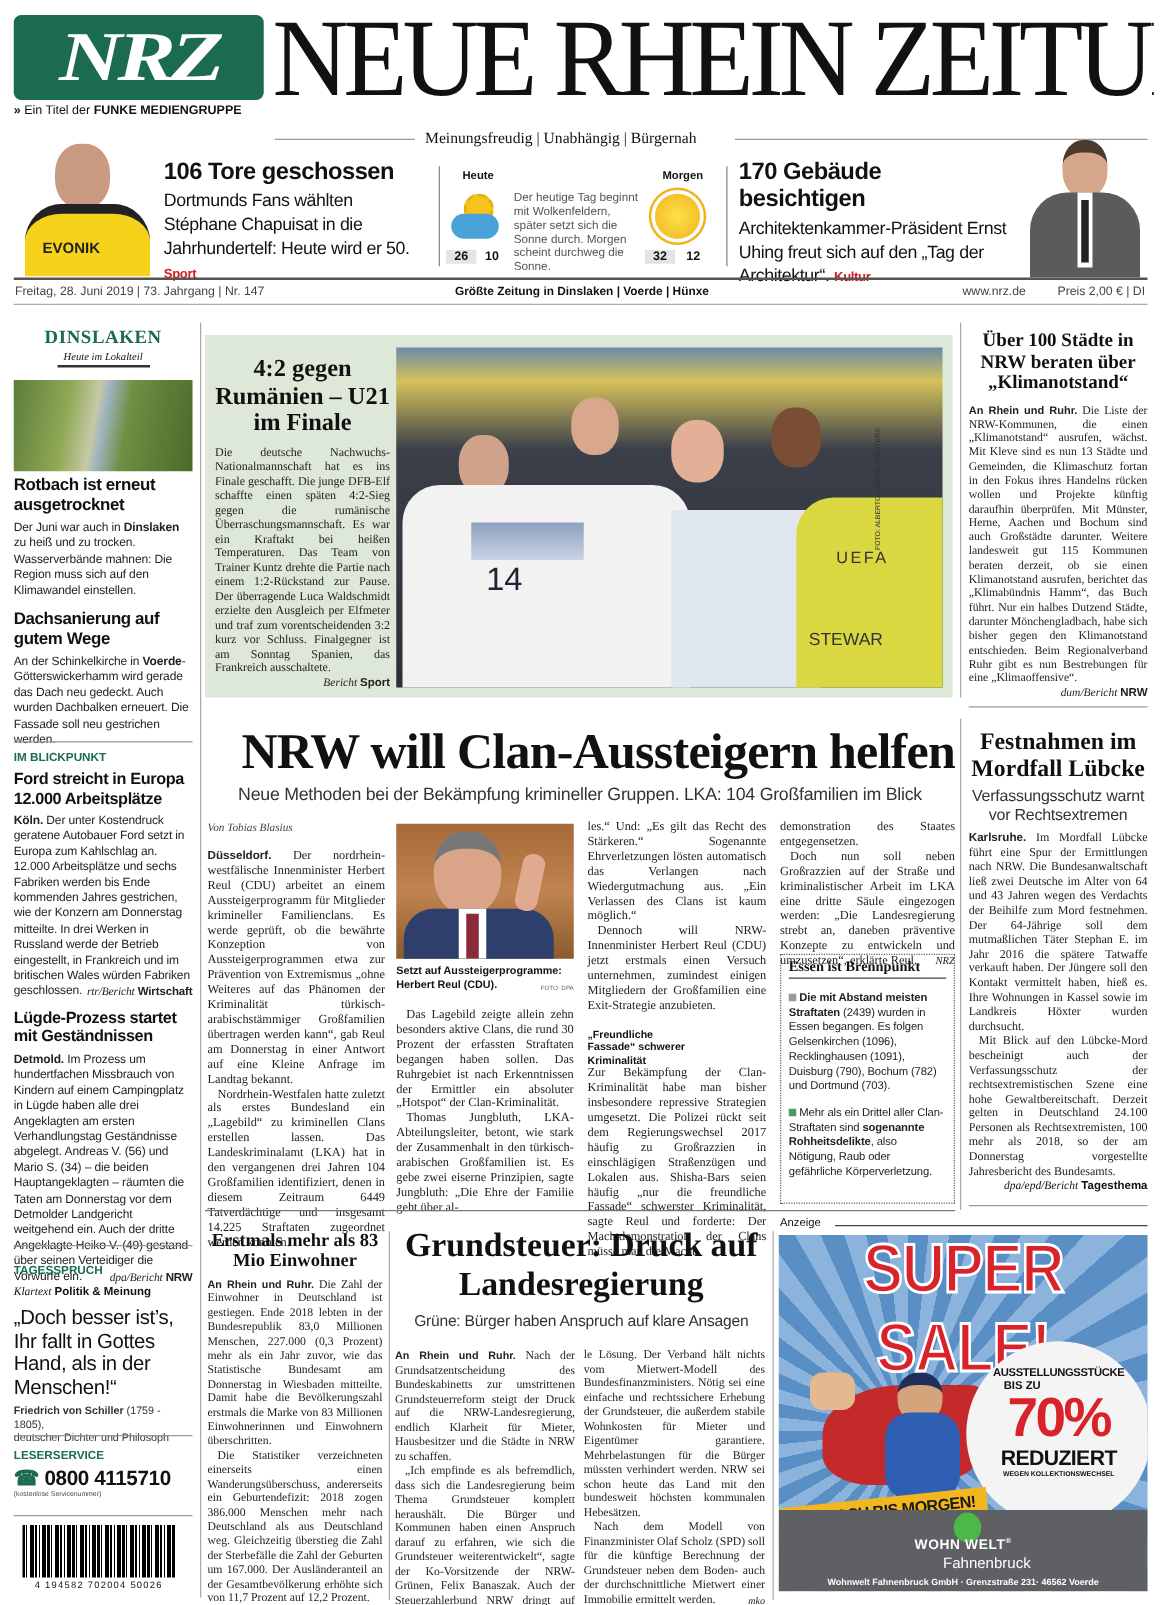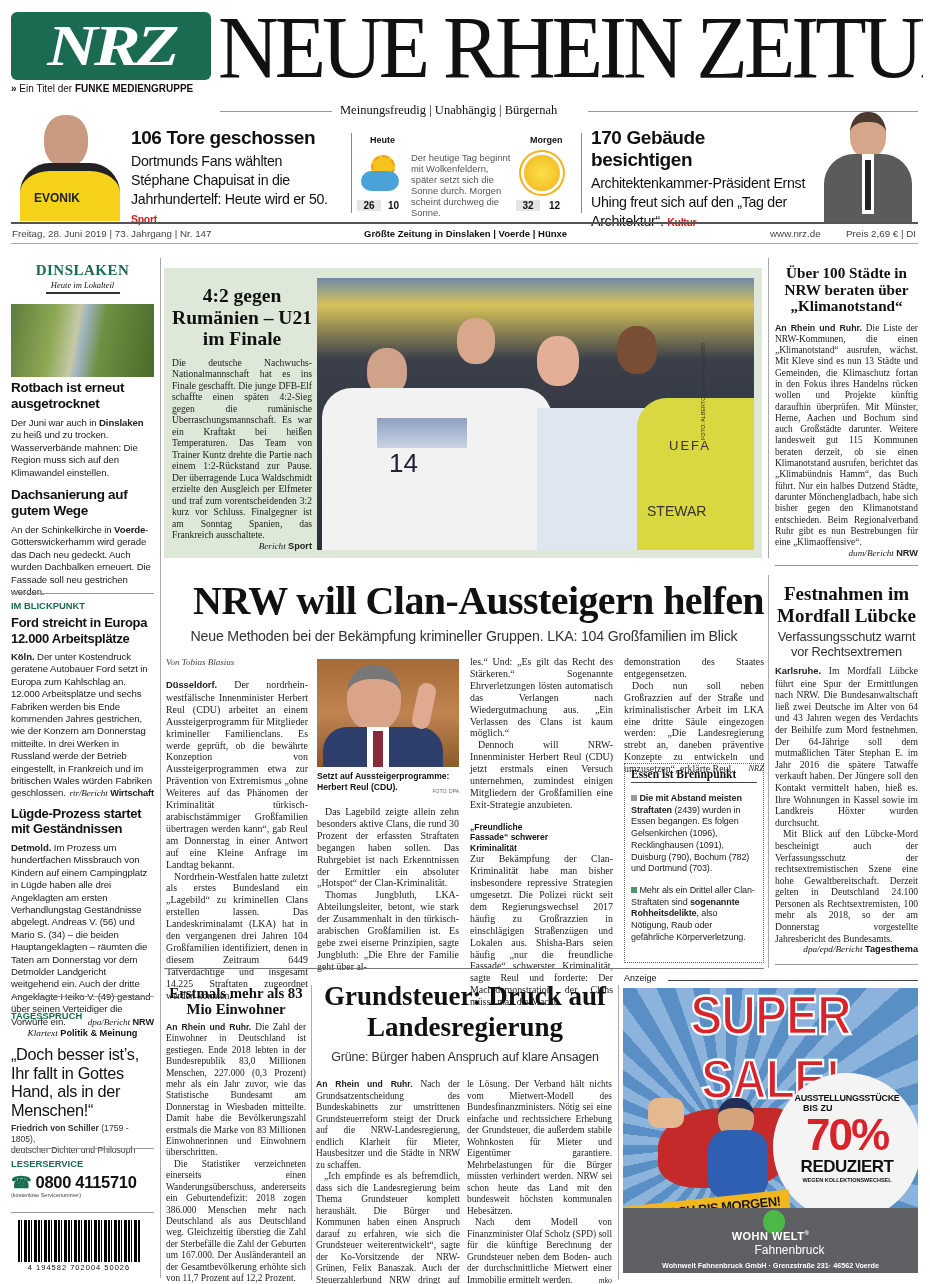--- a/index.html
+++ b/index.html
@@ -73,41 +73,41 @@
   <div style="position:absolute;left:32px;top:2px;width:36px;height:46px;border-radius:45%;background:#d5a68a;border-top:10px solid #4a3a30"></div>
   <div style="position:absolute;left:6px;top:44px;width:88px;height:70px;border-radius:30px 30px 0 0;background:#5b5b5b"></div>
   <div style="position:absolute;left:44px;top:44px;width:12px;height:60px;background:#fff"></div>
   <div style="position:absolute;left:47px;top:50px;width:6px;height:50px;background:#222"></div>
 </div>
 
 <div class="hline" style="left:11px;top:222px;width:907px;height:2px;background:#555"></div>
 <div class="abs" style="left:12px;top:228px;font-size:9.8px;color:#444;white-space:nowrap">Freitag, 28. Juni 2019 | 73. Jahrgang | Nr. 147</div>
 <div class="abs" style="left:364px;top:228px;font-size:9.5px;font-weight:bold;white-space:nowrap">Größte Zeitung in Dinslaken | Voerde | Hünxe</div>
 <div class="abs" style="left:770px;top:228px;font-size:9.8px;color:#444">www.nrz.de</div>
-<div class="abs" style="left:846px;top:228px;font-size:9.8px;color:#444;white-space:nowrap">Preis 2,69 € | DI</div>
+<div class="abs" style="left:846px;top:228px;font-size:9.8px;color:#444;white-space:nowrap">Preis 2,00 € | DI</div>
 <div class="hline" style="left:11px;top:243px;width:907px;background:#aaa"></div>
 
 <div class="abs" style="left:11px;top:262px;width:143px">
   <div class="serif green" style="text-align:center;font-size:15px;font-weight:bold;letter-spacing:0.5px">DINSLAKEN</div>
   <div class="serif" style="text-align:center;font-size:8.5px;font-style:italic;border-bottom:2px solid #333;width:74px;margin:1px auto 0;padding-bottom:2px">Heute im Lokalteil</div>
   <div style="margin-top:10px;height:73px;background:linear-gradient(100deg,#5c7c3a 0%,#8fa955 30%,#c6c9a6 45%,#9fb3c0 50%,#6f8f43 62%,#4a6a2a 100%)"></div>
   <div style="font-size:13.5px;font-weight:bold;line-height:16px;margin-top:3px;letter-spacing:-0.3px">Rotbach ist erneut ausgetrocknet</div>
   <p class="bsans" style="margin-top:5px"><span>Der Juni war auch in </span><b>Dinslaken</b><span> zu heiß und zu trocken. Wasserverbände mahnen: Die Region muss sich auf den Klimawandel einstellen.</span></p>
   <div style="font-size:13.5px;font-weight:bold;line-height:16px;margin-top:8px;letter-spacing:-0.3px">Dachsanierung auf gutem Wege</div>
   <p class="bsans" style="margin-top:5px"><span>An der Schinkelkirche in </span><b>Voerde</b><span>-Götterswickerhamm wird gerade das Dach neu gedeckt. Auch wurden Dachbalken erneuert. Die Fassade soll neu gestrichen werden.</span></p>
 </div>
 <div class="hline" style="left:11px;top:593px;width:143px;background:#999"></div>
 
 <div class="abs" style="left:11px;top:600px;width:143px">
   <div class="green" style="font-size:9.4px;font-weight:bold">IM BLICKPUNKT</div>
   <div style="font-size:13px;font-weight:bold;line-height:15.5px;margin-top:4px;letter-spacing:-0.3px">Ford streicht in Europa 12.000 Arbeitsplätze</div>
   <p class="bsans" style="margin-top:5px"><b>Köln.</b><span> Der unter Kostendruck geratene Autobauer Ford setzt in Europa zum Kahlschlag an. 12.000 Arbeitsplätze und sechs Fabriken werden bis Ende kommenden Jahres gestrichen, wie der Konzern am Donnerstag mitteilte. In drei Werken in Russland werde der Betrieb eingestellt, in Frankreich und im britischen Wales würden Fabriken geschlossen.</span> <span class="ref"><i>rtr/Bericht</i> <b>Wirtschaft</b></span></p>
   <div style="font-size:13px;font-weight:bold;line-height:15.5px;margin-top:6px;letter-spacing:-0.3px">Lügde-Prozess startet mit Geständnissen</div>
   <p class="bsans" style="margin-top:5px"><b>Detmold.</b><span> Im Prozess um hundertfachen Missbrauch von Kindern auf einem Campingplatz in Lügde haben alle drei Angeklagten am ersten Verhandlungstag Geständnisse abgelegt. Andreas V. (56) und Mario S. (34) – die beiden Hauptangeklagten – räumten die Taten am Donnerstag vor dem Detmolder Landgericht weitgehend ein. Auch der dritte Angeklagte Heiko V. (49) gestand über seinen Verteidiger die Vorwürfe ein.</span> <span class="ref"><i>dpa/Bericht</i> <b>NRW</b></span></p>
-  <div style="text-align:center;font-size:9.2px;clear:both"><i class="serif">Klartext</i> <b>Politik &amp; Meinung</b></div>
+  <div style="text-align:left;font-size:9.2px;clear:both"><i class="serif">Klartext</i> <b>Politik &amp; Meinung</b></div>
 </div>
 <div class="hline" style="left:11px;top:996px;width:143px;background:#999"></div>
 
 <div class="abs" style="left:11px;top:1010px;width:143px">
   <div class="green" style="font-size:9.4px;font-weight:bold">TAGESSPRUCH</div>
   <div style="font-size:16.3px;line-height:18.5px;margin-top:24px;letter-spacing:-0.3px">„Doch besser ist’s, Ihr fallt in Gottes Hand, als in der Menschen!“</div>
   <div style="font-size:8.6px;line-height:11px;margin-top:4px;color:#333"><b>Friedrich von Schiller</b><span> (1759 - 1805),</span><br><span>deutscher Dichter und Philosoph</span></div>
 </div>
 <div class="hline" style="left:11px;top:1148px;width:143px;background:#999"></div>
 

